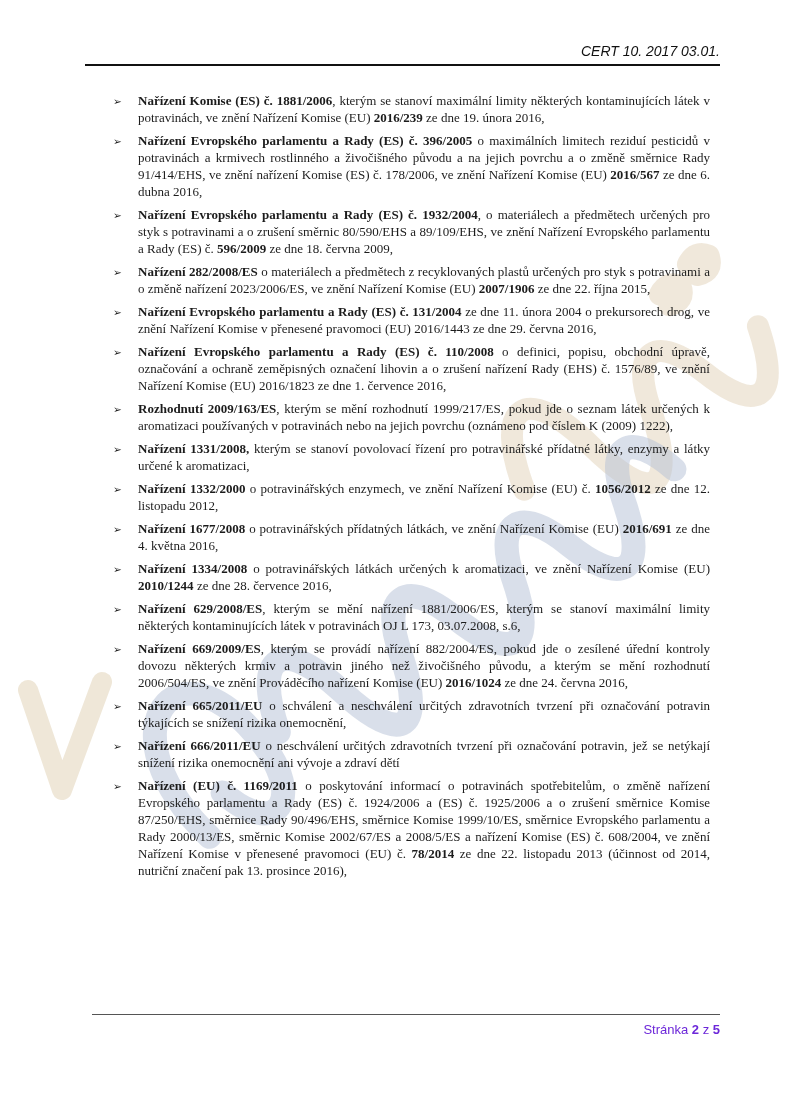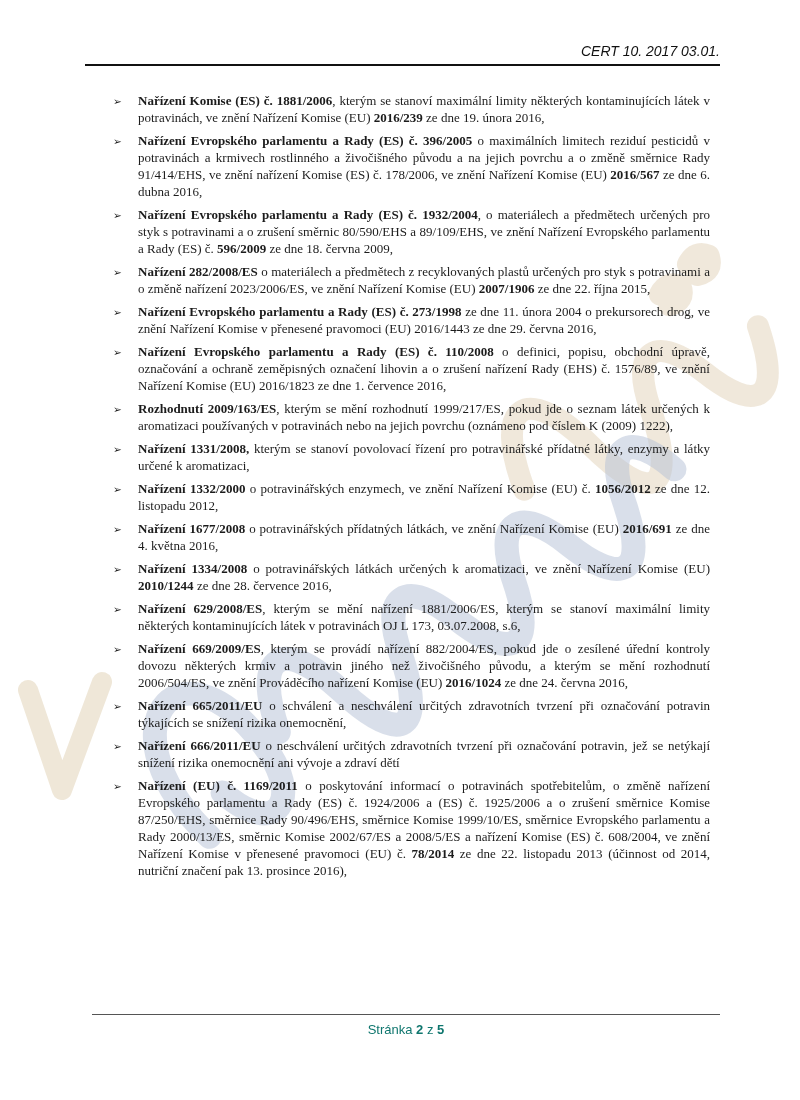--- a/index.html
+++ b/index.html
@@ -49,24 +49,24 @@
     font-family:"DejaVu Sans", sans-serif;
     font-size:10.5px;
     color:#1a1a1a;
   }
   ul.reg-list li b{font-weight:bold;font-family:Liberation Serif, serif;}
   .footer{
     position:absolute;
     top:1014px;left:92px;right:80px;
     border-top:1px solid #555;
     padding-top:7px;
-    text-align:center;
+    text-align:right;
     font-family:"Liberation Sans", sans-serif;
     font-size:13px;
-    color:#0f766e;
+    color:#6d28d9;
     z-index:1;
   }
 </style>
 </head>
 <body>
 
 <div class="page">
 
   <svg class="watermark" width="800" height="1100" viewBox="0 0 800 1100">
 
@@ -85,21 +85,21 @@
 
     <div class="header">
       <span class="header-title">CERT 10. 2017 03.01.</span>
     </div>
 
     <ul class="reg-list">
         <li><span class="bullet">➢</span><span><b>Nařízení Komise (ES) č. 1881/2006</b><span>, kterým se stanoví maximální limity některých kontaminujících látek v potravinách, ve znění Nařízení Komise (EU) </span><b>2016/239</b><span> ze dne 19. února 2016,</span></span></li>
         <li><span class="bullet">➢</span><span><b>Nařízení Evropského parlamentu a Rady (ES) č. 396/2005</b><span> o maximálních limitech reziduí pesticidů v potravinách a krmivech rostlinného a živočišného původu a na jejich povrchu a o změně směrnice Rady 91/414/EHS, ve znění nařízení Komise (ES) č. 178/2006, ve znění Nařízení Komise (EU) </span><b>2016/567</b><span> ze dne 6. dubna 2016,</span></span></li>
         <li><span class="bullet">➢</span><span><b>Nařízení Evropského parlamentu a Rady (ES) č. 1932/2004</b><span>, o materiálech a předmětech určených pro styk s potravinami a o zrušení směrnic 80/590/EHS a 89/109/EHS, ve znění Nařízení Evropského parlamentu a Rady (ES) č. </span><b>596/2009</b><span> ze dne 18. června 2009,</span></span></li>
         <li><span class="bullet">➢</span><span><b>Nařízení 282/2008/ES</b><span> o materiálech a předmětech z recyklovaných plastů určených pro styk s potravinami a o změně nařízení 2023/2006/ES, ve znění Nařízení Komise (EU) </span><b>2007/1906</b><span> ze dne 22. října 2015,</span></span></li>
-        <li><span class="bullet">➢</span><span><b>Nařízení Evropského parlamentu a Rady (ES) č. 273/1998</b><span> ze dne 11. února 2004 o prekursorech drog, ve znění Nařízení Komise v přenesené pravomoci (EU) 2016/1443 ze dne 29. června 2016,</span></span></li>
+        <li><span class="bullet">➢</span><span><b>Nařízení Evropského parlamentu a Rady (ES) č. 131/2004</b><span> ze dne 11. února 2004 o prekursorech drog, ve znění Nařízení Komise v přenesené pravomoci (EU) 2016/1443 ze dne 29. června 2016,</span></span></li>
         <li><span class="bullet">➢</span><span><b>Nařízení Evropského parlamentu a Rady (ES) č. 110/2008</b><span> o definici, popisu, obchodní úpravě, označování a ochraně zeměpisných označení lihovin a o zrušení nařízení Rady (EHS) č. 1576/89, ve znění Nařízení Komise (EU) 2016/1823 ze dne 1. července 2016,</span></span></li>
         <li><span class="bullet">➢</span><span><b>Rozhodnutí 2009/163/ES</b><span>, kterým se mění rozhodnutí 1999/217/ES, pokud jde o seznam látek určených k aromatizaci používaných v potravinách nebo na jejich povrchu (oznámeno pod číslem K (2009) 1222),</span></span></li>
         <li><span class="bullet">➢</span><span><b>Nařízení 1331/2008,</b><span> kterým se stanoví povolovací řízení pro potravinářské přídatné látky, enzymy a látky určené k aromatizaci,</span></span></li>
         <li><span class="bullet">➢</span><span><b>Nařízení 1332/2000</b><span> o potravinářských enzymech, ve znění Nařízení Komise (EU) č. </span><b>1056/2012</b><span> ze dne 12. listopadu 2012,</span></span></li>
         <li><span class="bullet">➢</span><span><b>Nařízení 1677/2008</b><span> o potravinářských přídatných látkách, ve znění Nařízení Komise (EU) </span><b>2016/691</b><span> ze dne 4. května 2016,</span></span></li>
         <li><span class="bullet">➢</span><span><b>Nařízení 1334/2008</b><span> o potravinářských látkách určených k aromatizaci, ve znění Nařízení Komise (EU) </span><b>2010/1244</b><span> ze dne 28. července 2016,</span></span></li>
         <li><span class="bullet">➢</span><span><b>Nařízení 629/2008/ES</b><span>, kterým se mění nařízení 1881/2006/ES, kterým se stanoví maximální limity některých kontaminujících látek v potravinách  OJ L 173, 03.07.2008, s.6,</span></span></li>
         <li><span class="bullet">➢</span><span><b>Nařízení 669/2009/ES</b><span>, kterým se provádí nařízení  882/2004/ES, pokud jde o zesílené úřední kontroly dovozu některých krmiv a potravin jiného než živočišného původu, a kterým se mění rozhodnutí 2006/504/ES, ve znění Prováděcího nařízení Komise (EU) </span><b>2016/1024</b><span> ze dne 24. června 2016,</span></span></li>
         <li><span class="bullet">➢</span><span><b>Nařízení 665/2011/EU</b><span> o schválení a neschválení určitých zdravotních tvrzení při označování potravin týkajících se snížení rizika onemocnění,</span></span></li>
         <li><span class="bullet">➢</span><span><b>Nařízení 666/2011/EU</b><span> o neschválení určitých zdravotních tvrzení při označování potravin, jež se netýkají snížení rizika onemocnění ani vývoje a zdraví dětí</span></span></li>

